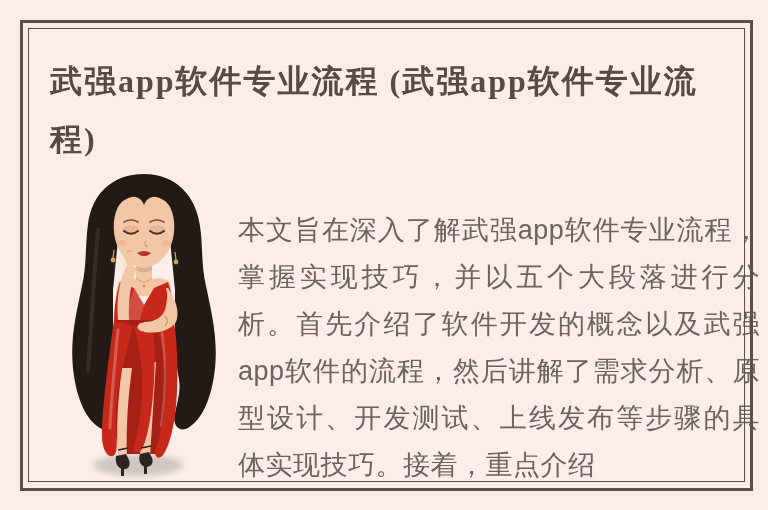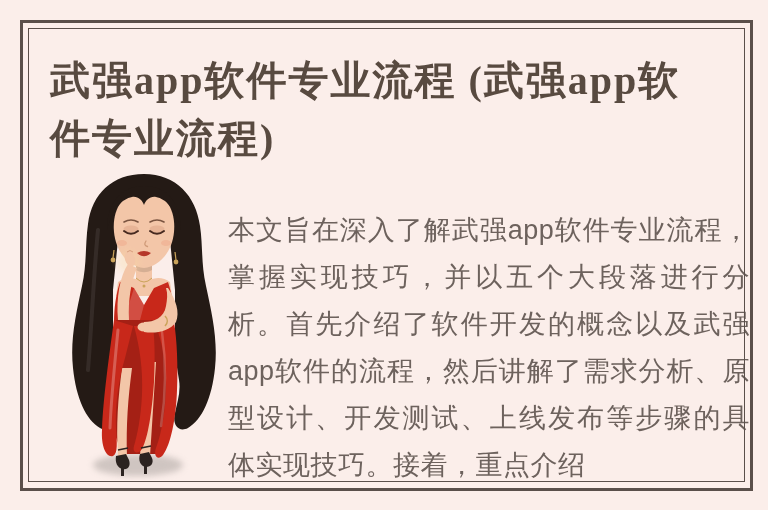--- a/index.html
+++ b/index.html
@@ -31,36 +31,36 @@
     border:1.5px solid var(--frame-color);
     pointer-events:none;z-index:6;
   }
 
   
   .title{
     position:absolute;left:50px;top:52px;width:665px;
     margin:0;
     font-family:"Liberation Serif","DejaVu Serif",serif;
     font-weight:bold;
-    font-size:40px;line-height:58px;
+    font-size:32px;line-height:58px;
     letter-spacing:2px;
     color:var(--title-color);
     z-index:2;
   }
 
   
   .figure{
     position:absolute;left:58px;top:170px;width:172px;height:310px;
     z-index:3;
   }
   .figure svg{display:block;width:100%;height:100%;}
 
   
   .bodytext{
-    position:absolute;left:228px;top:180px;width:522px;height:286px;
+    position:absolute;left:238px;top:180px;width:522px;height:286px;
     overflow:hidden;
     font-size:27px;line-height:47px;
     letter-spacing:.5px;
     text-align:justify;
     color:var(--text-color);
     z-index:2;
   }
 </style>
 </head>
 <body>

